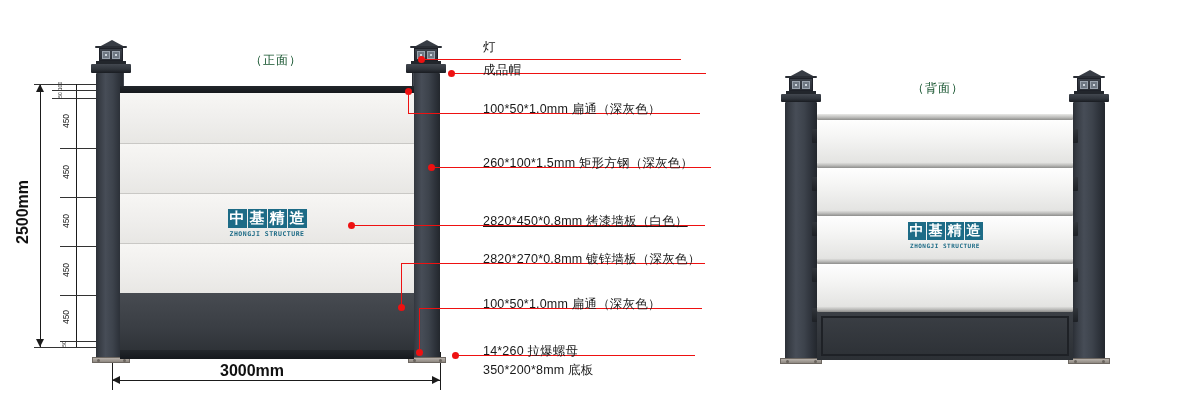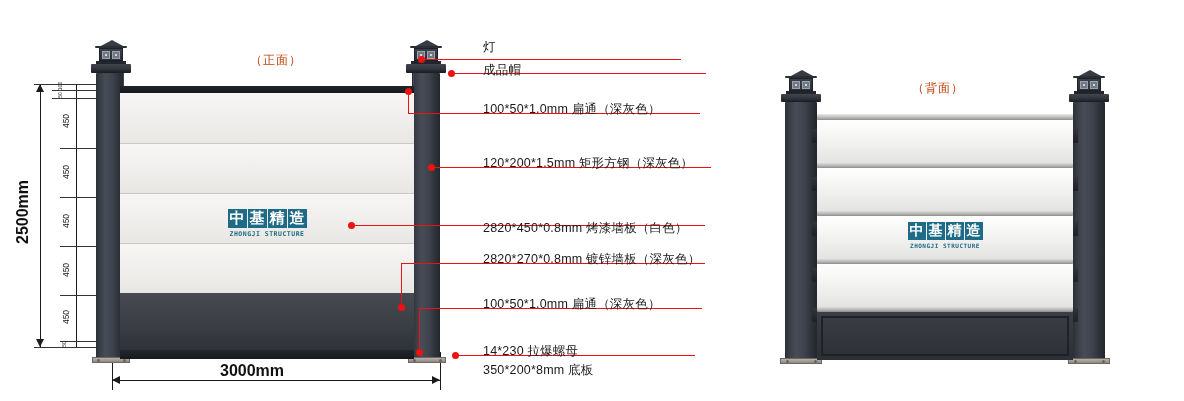--- a/index.html
+++ b/index.html
@@ -9,21 +9,21 @@
     font-family: "Liberation Sans", "DejaVu Sans", sans-serif;
     overflow: hidden;
   }
   #root { position: relative; width: 1184px; height: 401px; }
 
   
   .abs { position: absolute; }
 
   
   .view-title {
-    font-size: 12px; color: #c2410c; letter-spacing: 1px;
+    font-size: 12px; color: #14532d; letter-spacing: 1px;
     white-space: nowrap;
   }
   .callout-label {
     font-size: 12.5px; color: #1a1a1a; white-space: nowrap;
     letter-spacing: .2px;
   }
   .dim-main {
     font-size: 16px; font-weight: bold; color: #111; white-space: nowrap;
   }
   .dim-vert {
@@ -326,29 +326,29 @@
       <div class="red-h" style="left:455px;top:355px;width:240px;"></div>
     </div>
 
     <div>
       <div class="abs callout-label" style="left:483px;top:39px;">灯</div>
 
       <div class="abs callout-label" style="left:483px;top:62px;">成品帽</div>
 
       <div class="abs callout-label" style="left:483px;top:101px;">100*50*1.0mm 扁通（深灰色）</div>
 
-      <div class="abs callout-label" style="left:483px;top:155px;">120*200*1.5mm 矩形方钢（深灰色）</div>
-
-      <div class="abs callout-label" style="left:483px;top:220px;">2820*450*0.8mm 烤漆墙板（白色）</div>
+      <div class="abs callout-label" style="left:483px;top:155px;">260*100*1.5mm 矩形方钢（深灰色）</div>
+
+      <div class="abs callout-label" style="left:483px;top:213px;text-decoration:underline;">2820*450*0.8mm 烤漆墙板（白色）</div>
 
       <div class="abs callout-label" style="left:483px;top:251px;">2820*270*0.8mm 镀锌墙板（深灰色）</div>
 
       <div class="abs callout-label" style="left:483px;top:296px;">100*50*1.0mm 扁通（深灰色）</div>
 
-      <div class="abs callout-label" style="left:483px;top:343px;">14*230 拉爆螺母</div>
+      <div class="abs callout-label" style="left:483px;top:343px;">14*260 拉爆螺母</div>
 
       <div class="abs callout-label" style="left:483px;top:362px;">350*200*8mm 底板</div>
     </div>
   </div>
 
   <div class="abs" style="left:760px;top:0;width:424px;height:401px;">
 
     <div class="abs view-title" style="left:152px;top:80px;">（背面）</div>
 
     <div class="abs" style="left:8px;top:70px;width:360px;height:300px;">

